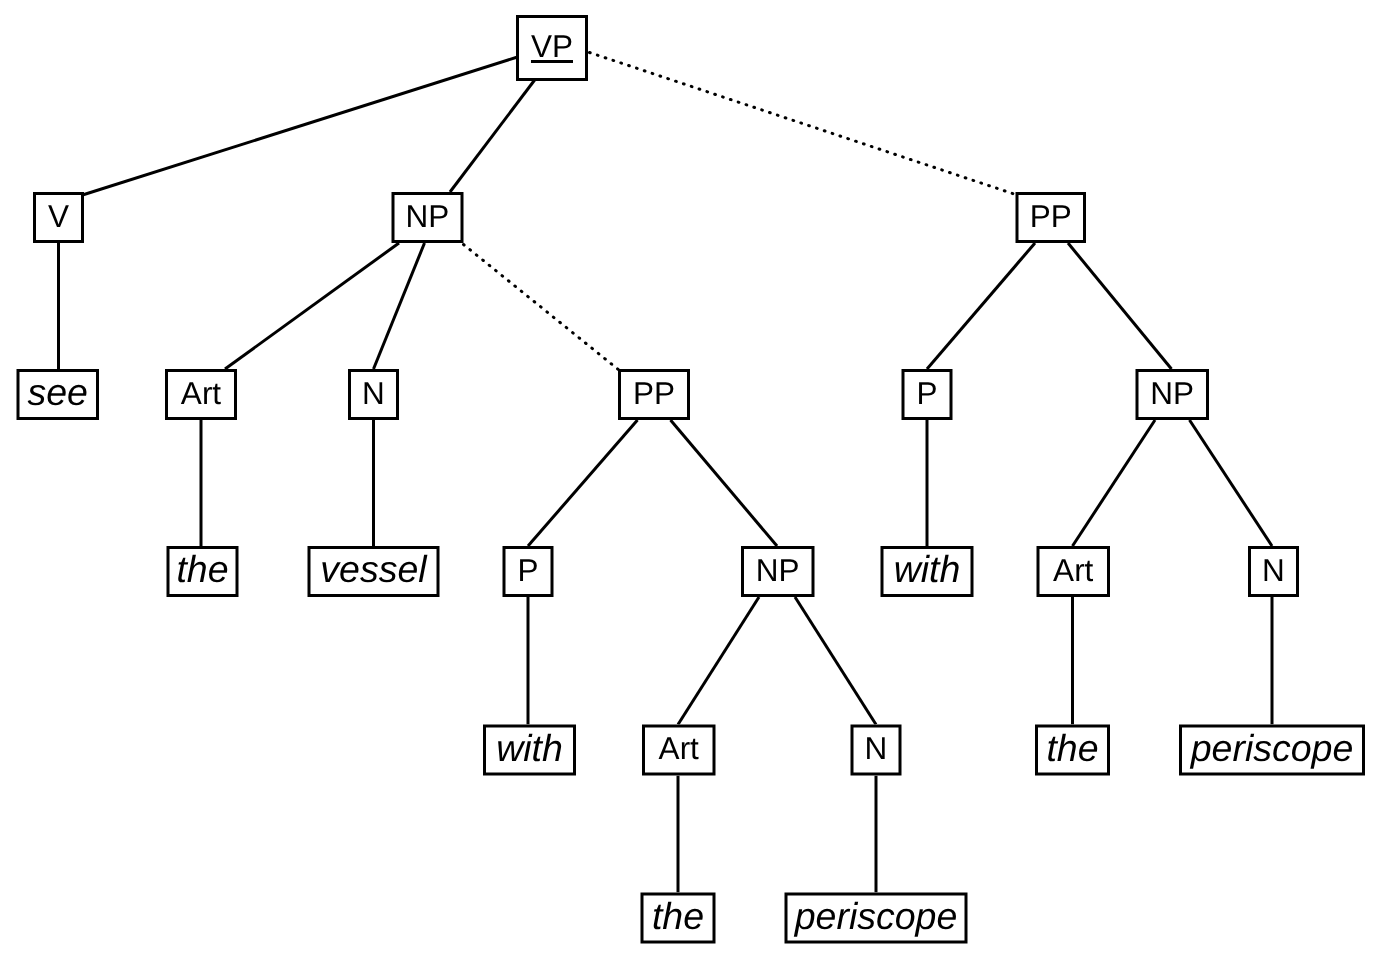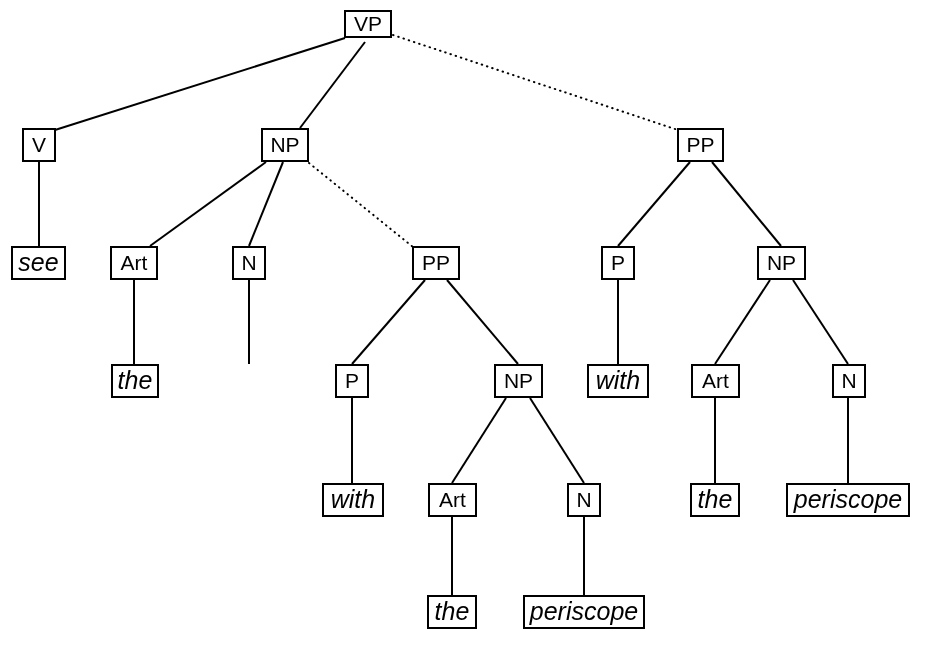--- a/index.html
+++ b/index.html
@@ -74,21 +74,21 @@
       <line x1="452" y1="517" x2="452" y2="595" stroke="#000000" stroke-width="2"></line>
       <line x1="584" y1="517" x2="584" y2="595" stroke="#000000" stroke-width="2"></line>
       <line x1="690" y1="162" x2="618" y2="246" stroke="#000000" stroke-width="2"></line>
       <line x1="712" y1="162" x2="781" y2="246" stroke="#000000" stroke-width="2"></line>
       <line x1="618" y1="280" x2="618" y2="364" stroke="#000000" stroke-width="2"></line>
       <line x1="770" y1="280" x2="715" y2="364" stroke="#000000" stroke-width="2"></line>
       <line x1="793" y1="280" x2="848" y2="364" stroke="#000000" stroke-width="2"></line>
       <line x1="715" y1="398" x2="715" y2="483" stroke="#000000" stroke-width="2"></line>
       <line x1="848" y1="398" x2="848" y2="483" stroke="#000000" stroke-width="2"></line>
     </svg>
-<div class="node cat" style="left: 344px; top: 10px; width: 48px; height: 28px;">
+<div class="node cat" style="left: 344px; top: 10px; width: 48px; height: 44px; text-decoration: underline;">
       <span class="node-label">VP</span>
     </div>
     <div class="node cat" style="left: 22px; top: 128px; width: 34px; height: 34px;">
       <span class="node-label">V</span>
     </div>
     <div class="node cat" style="left: 261px; top: 128px; width: 48px; height: 34px;">
       <span class="node-label">NP</span>
     </div>
     <div class="node cat" style="left: 677px; top: 128px; width: 47px; height: 34px;">
       <span class="node-label">PP</span>
@@ -106,20 +106,23 @@
       <span class="node-label">PP</span>
     </div>
     <div class="node cat" style="left: 601px; top: 246px; width: 34px; height: 34px;">
       <span class="node-label">P</span>
     </div>
     <div class="node cat" style="left: 757px; top: 246px; width: 49px; height: 34px;">
       <span class="node-label">NP</span>
     </div>
     <div class="node leaf" style="left: 111px; top: 364px; width: 48px; height: 34px;">
       <span class="node-label">the</span>
+    </div>
+    <div class="node leaf" style="left: 205px; top: 364px; width: 88px; height: 34px;">
+      <span class="node-label">vessel</span>
     </div>
     <div class="node cat" style="left: 335px; top: 364px; width: 34px; height: 34px;">
       <span class="node-label">P</span>
     </div>
     <div class="node cat" style="left: 494px; top: 364px; width: 49px; height: 34px;">
       <span class="node-label">NP</span>
     </div>
     <div class="node leaf" style="left: 587px; top: 364px; width: 62px; height: 34px;">
       <span class="node-label">with</span>
     </div>

